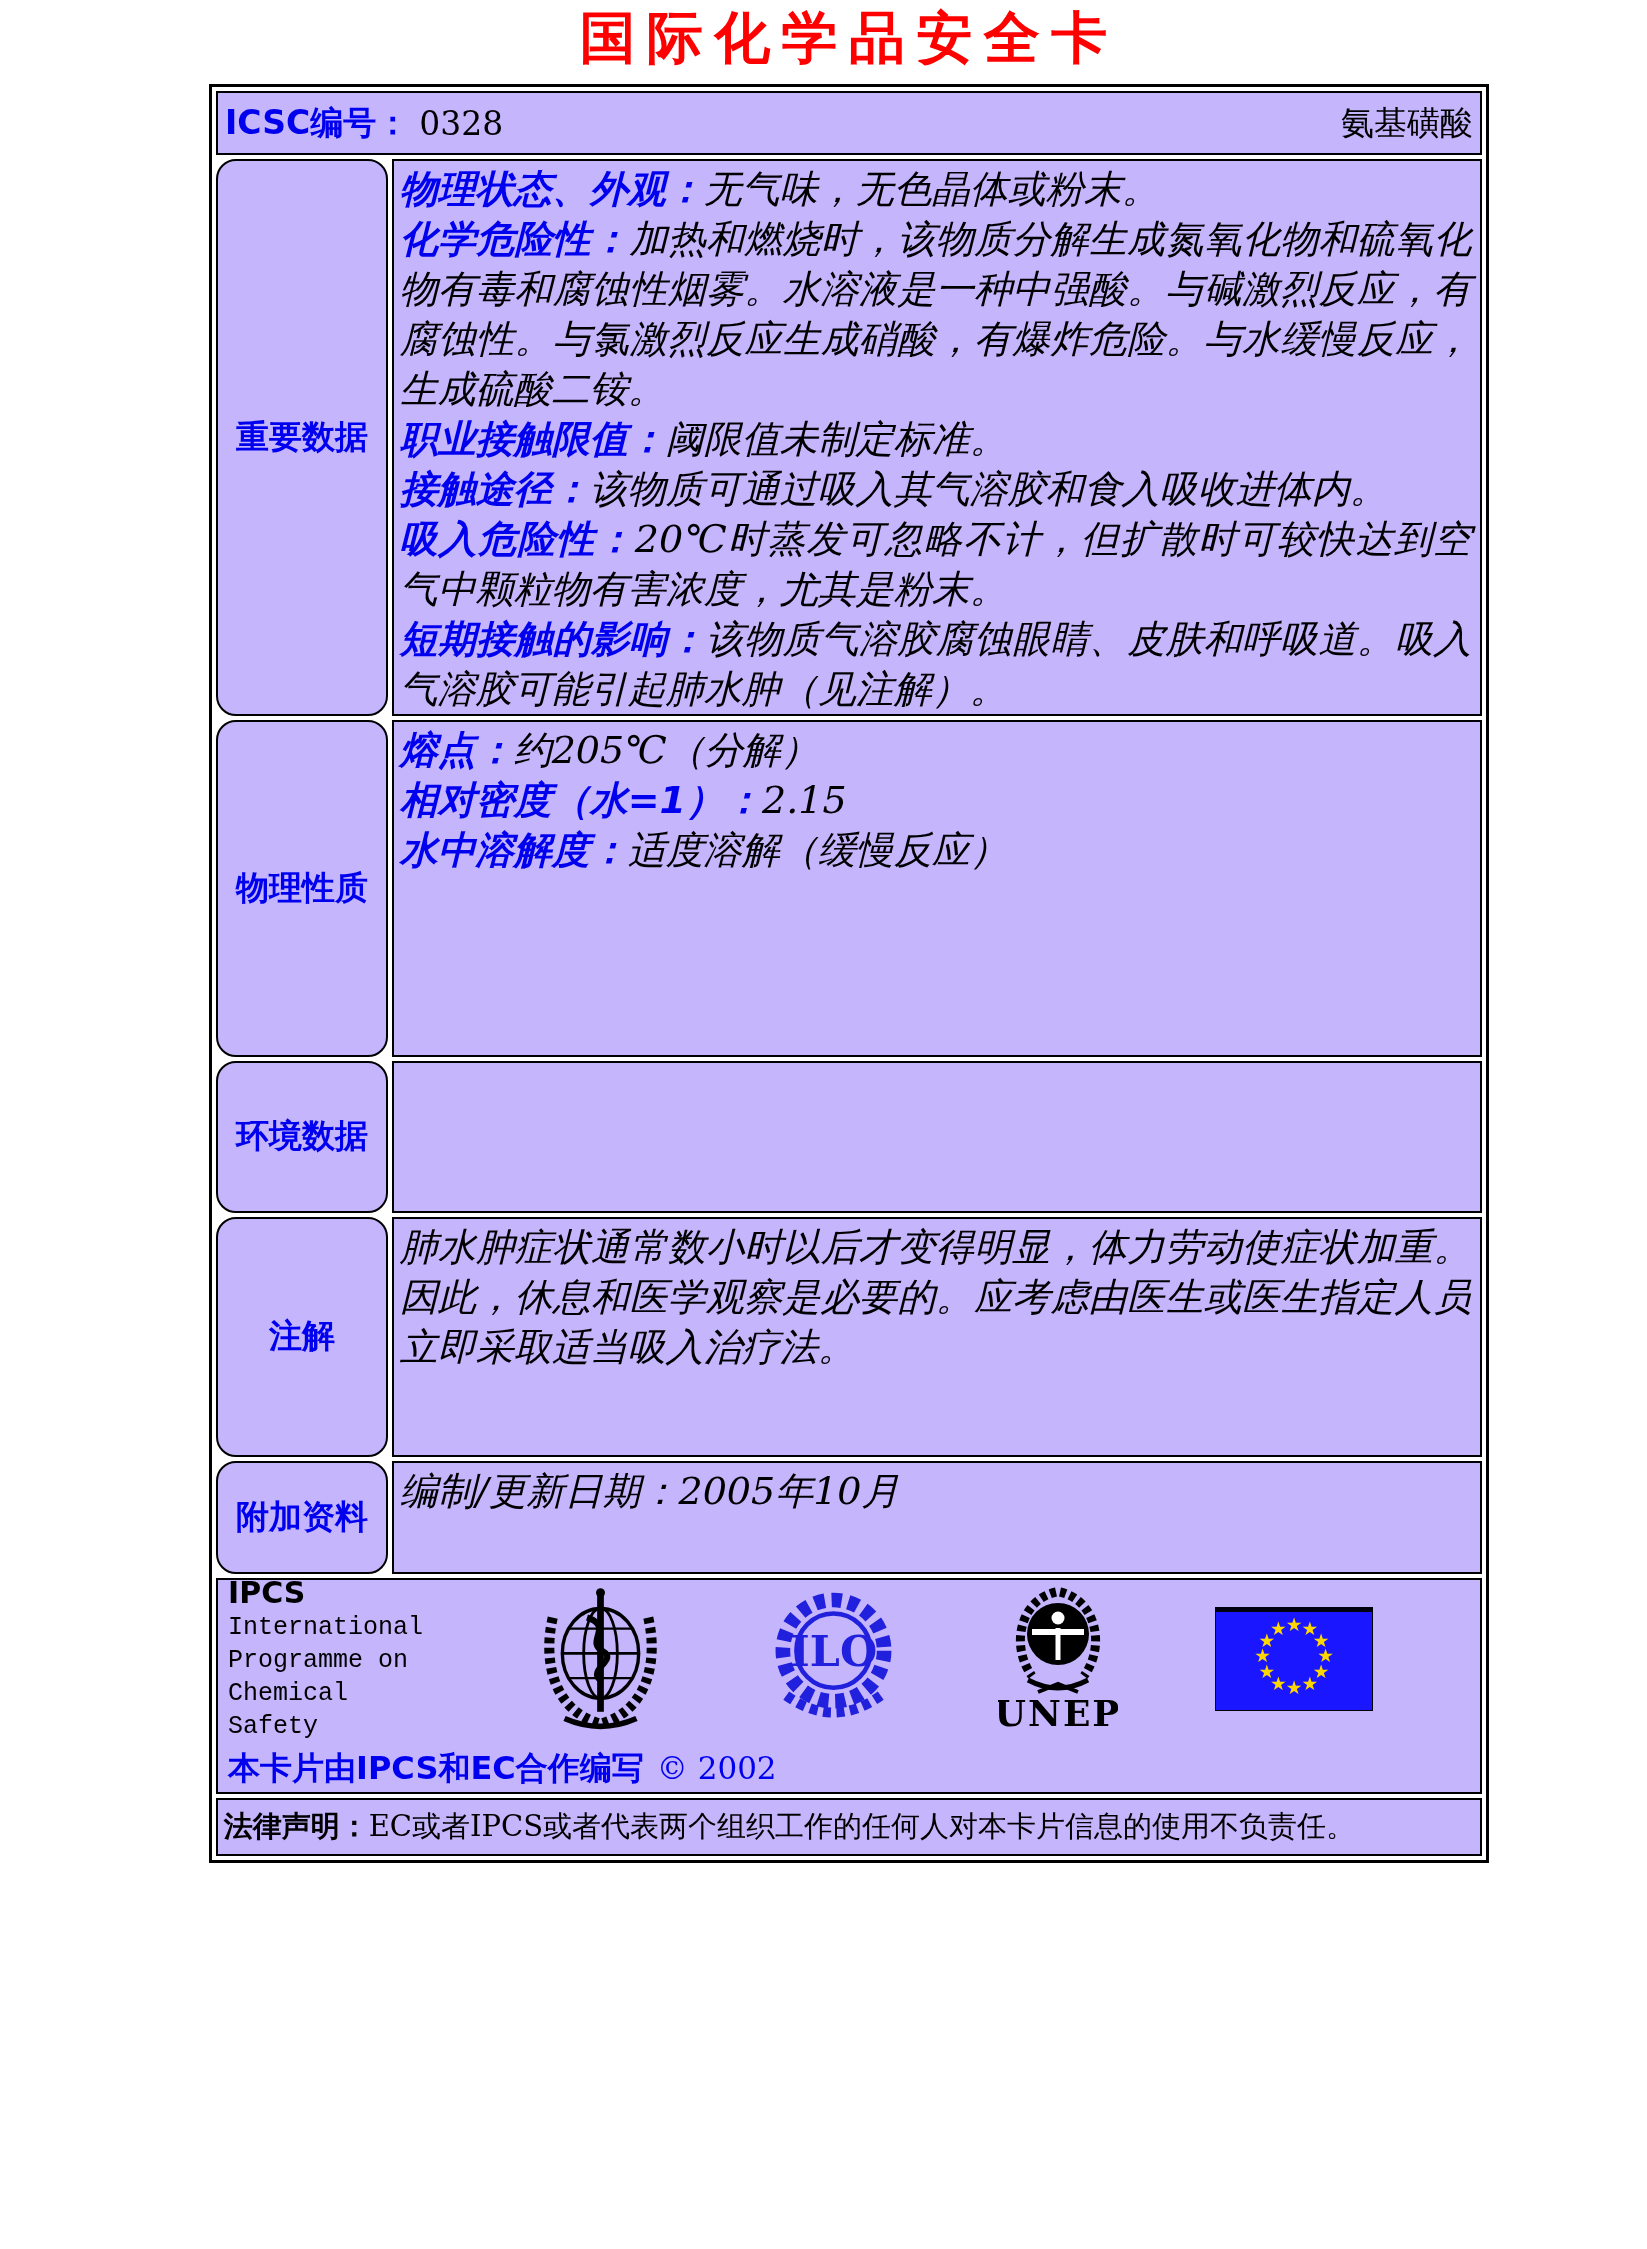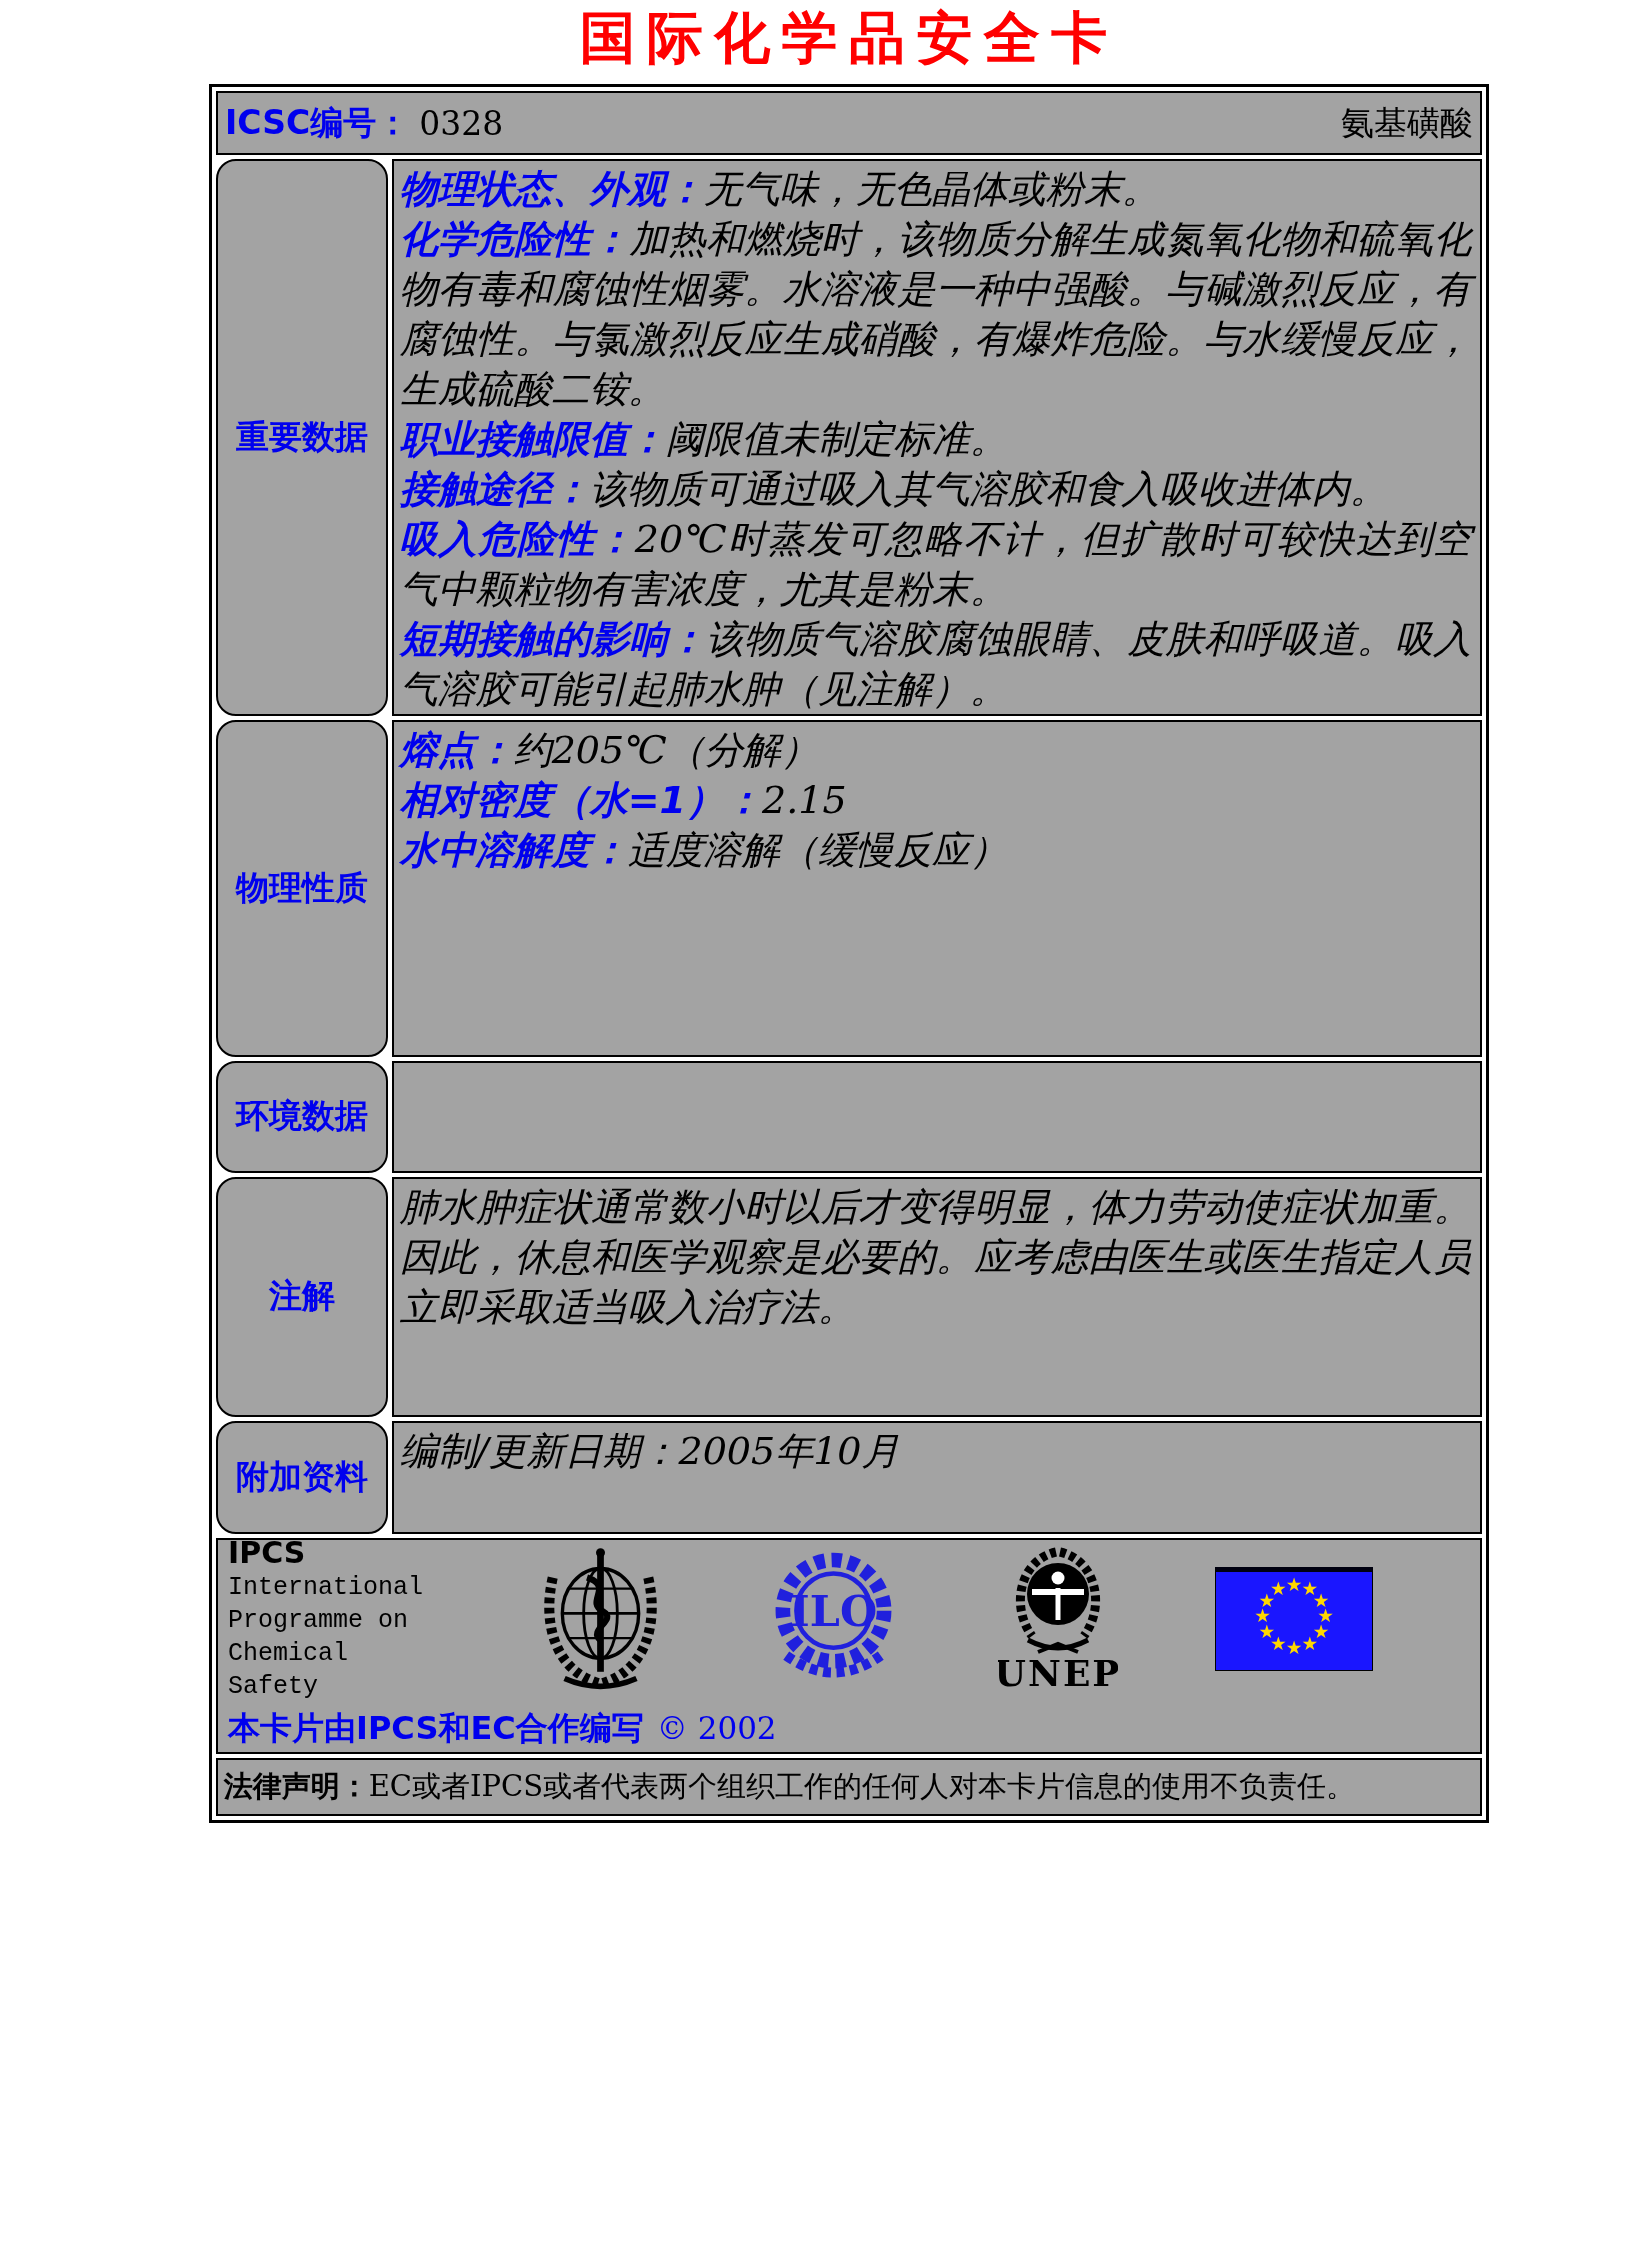--- a/index.html
+++ b/index.html
@@ -21,21 +21,21 @@
     color: #ff0000;
   }
   table.card {
     position: absolute; left: 209px; top: 84px;
     width: 1280px;
     border-collapse: separate;
     border-spacing: 4.3px;
     border: 3.6px solid #000;
     table-layout: fixed;
   }
-  td { border: 2.9px solid #000; vertical-align: top; background: #a3a3a3; }
+  td { border: 2.9px solid #000; vertical-align: top; background: #c4b5fd; }
   col.c-label { width: 172px; }
   
   td.head-cell { height: 64px; padding: 0 7.1px; }
   .head-flex { display: flex; align-items: center; height: 100%; width: 100%; }
   .icsc-label { color: #0000ee; font-weight: bold; font-size: 33px; white-space: nowrap; }
   .icsc-number { font-family: "DejaVu Serif", serif; font-size: 33px; margin-left: 10px; text-align: center; }
   .chem-name { font-family: "DejaVu Serif", serif; font-size: 33px; margin-left: auto; }
   
   td.label-cell {
     vertical-align: middle; text-align: center;
@@ -49,21 +49,21 @@
     font-size: 38px; line-height: 50px;
     text-align: justify;
     font-style: italic;
   }
   .content-cell .f-label {
     font-family: "DejaVu Sans", sans-serif;
     font-weight: bold; color: #0000ee;
   }
   tr.r-important td { height: 501px; }
   tr.r-physical  td { height: 337px; }
-  tr.r-env       td { height: 112px; }
+  tr.r-env       td { height: 152px; }
   tr.r-notes     td { height: 240px; }
   tr.r-additional td { height: 113px; }
   
   td.footer-cell { height: 191px; padding: 5.7px 7.1px 1.4px 10px; }
   .logo-strip { display: flex; align-items: center; justify-content: space-between; padding-right: 100px; height: 146px; }
   .ipcs-block { width: 207px; }
   .ipcs-title { font-weight: bold; font-size: 30px; line-height: 37px; }
   .ipcs-line { font-size: 25px; line-height: 33px; font-family: Liberation Mono, monospace; }
   .credit-line { text-align: left; margin-top: 15px; color: #0000ee; font-size: 32px; }
   .credit-main { font-weight: bold; }

